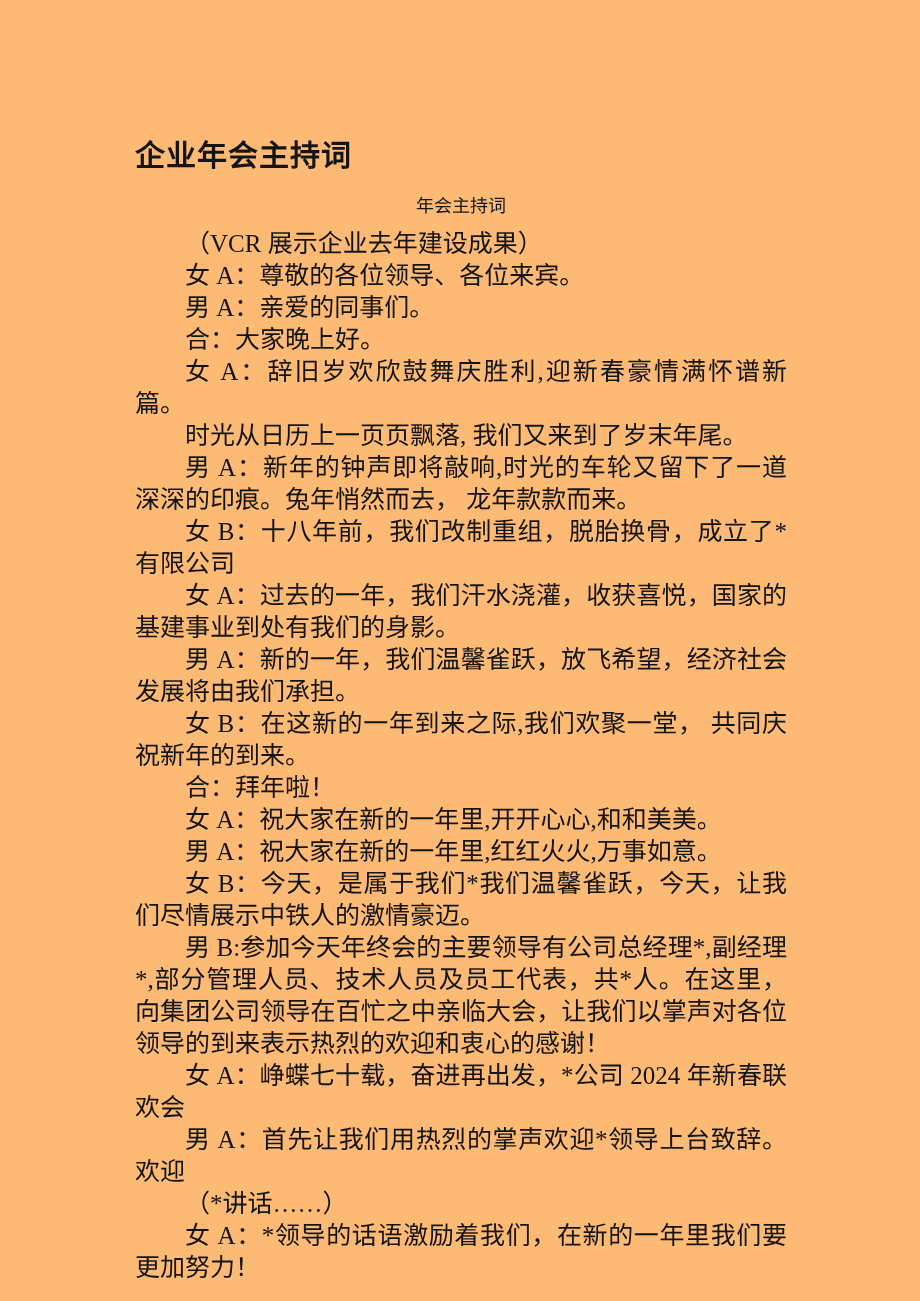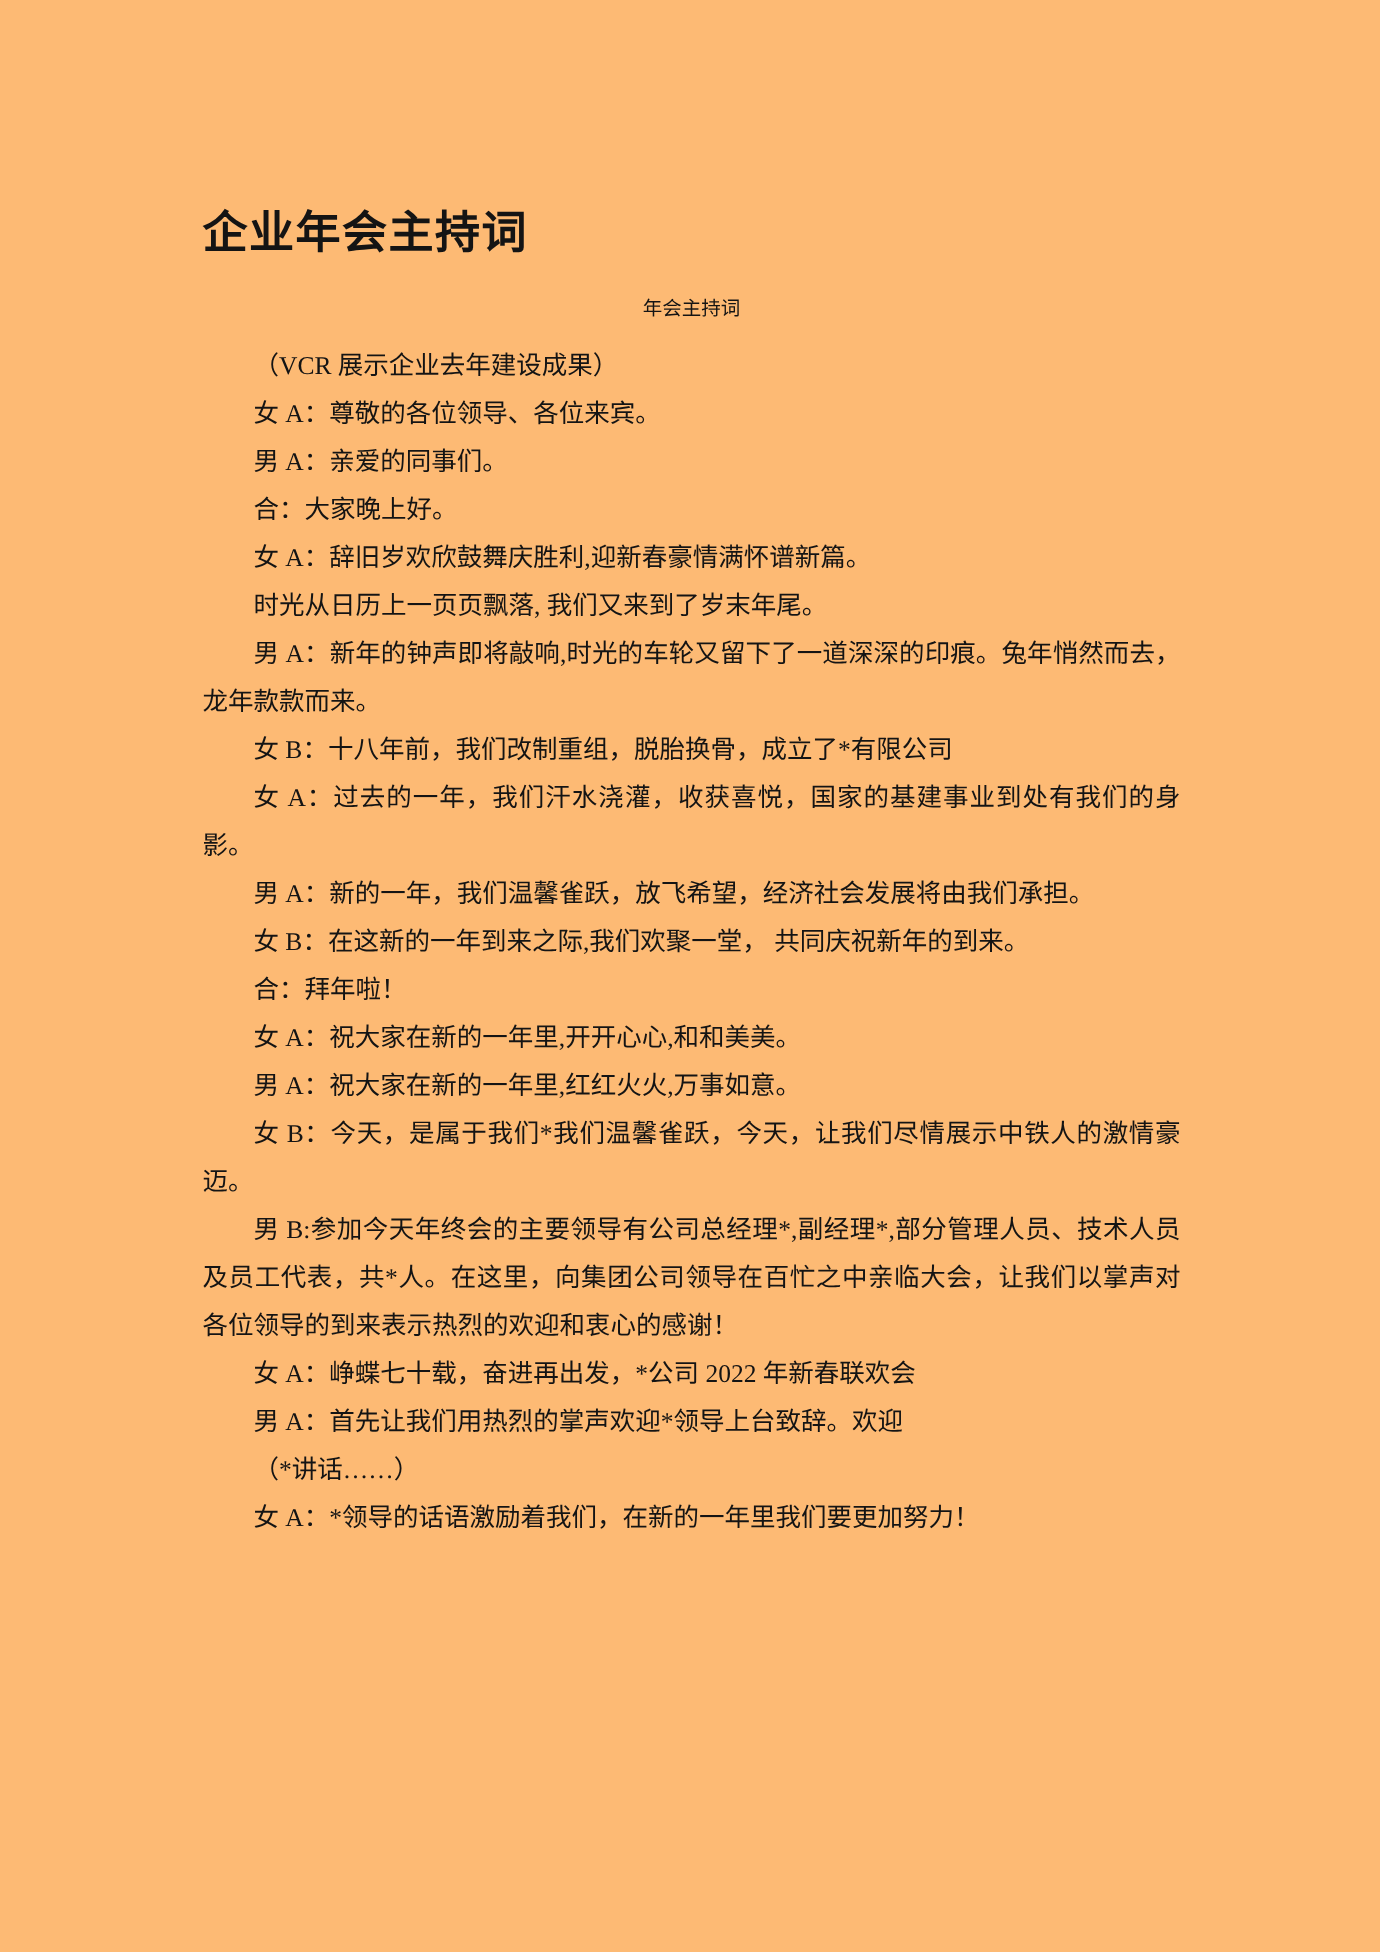--- a/index.html
+++ b/index.html
@@ -26,27 +26,27 @@
     padding: 136px 133px 0 135px;
   }
   .doc-title {
     font-size: 30px;
     font-weight: bold;
     line-height: 40px;
     margin: 0 0 14px 0;
     letter-spacing: 1px;
   }
   .doc-subtitle {
-    font-size: 13px;
+    font-size: 18px;
     line-height: 32px;
     text-align: center;
     margin: 0 0 6px 0;
   }
   .doc-body p {
-    font-size: 17px;
+    font-size: 25px;
     line-height: 32px;
     margin: 0;
     text-indent: 2em;
     text-align: justify;
     text-justify: inter-ideograph;
     word-break: break-all;
   }
 </style>
 </head>
 <body>
@@ -64,18 +64,18 @@
     <p>男 A：新年的钟声即将敲响,时光的车轮又留下了一道深深的印痕。兔年悄然而去， 龙年款款而来。</p>
     <p>女 B：十八年前，我们改制重组，脱胎换骨，成立了*有限公司</p>
     <p>女 A：过去的一年，我们汗水浇灌，收获喜悦，国家的基建事业到处有我们的身影。</p>
     <p>男 A：新的一年，我们温馨雀跃，放飞希望，经济社会发展将由我们承担。</p>
     <p>女 B：在这新的一年到来之际,我们欢聚一堂， 共同庆祝新年的到来。</p>
     <p>合：拜年啦！</p>
     <p>女 A：祝大家在新的一年里,开开心心,和和美美。</p>
     <p>男 A：祝大家在新的一年里,红红火火,万事如意。</p>
     <p>女 B：今天，是属于我们*我们温馨雀跃，今天，让我们尽情展示中铁人的激情豪迈。</p>
     <p>男 B:参加今天年终会的主要领导有公司总经理*,副经理*,部分管理人员、技术人员及员工代表，共*人。在这里，向集团公司领导在百忙之中亲临大会，让我们以掌声对各位领导的到来表示热烈的欢迎和衷心的感谢！</p>
-    <p>女 A：峥蝶七十载，奋进再出发，*公司 2022 年新春联欢会</p>
+    <p>女 A：峥蝶七十载，奋进再出发，*公司 2024 年新春联欢会</p>
     <p>男 A：首先让我们用热烈的掌声欢迎*领导上台致辞。欢迎</p>
     <p>（*讲话……）</p>
     <p>女 A：*领导的话语激励着我们，在新的一年里我们要更加努力！</p>
   </div>
 </div>
 
 </body></html>

